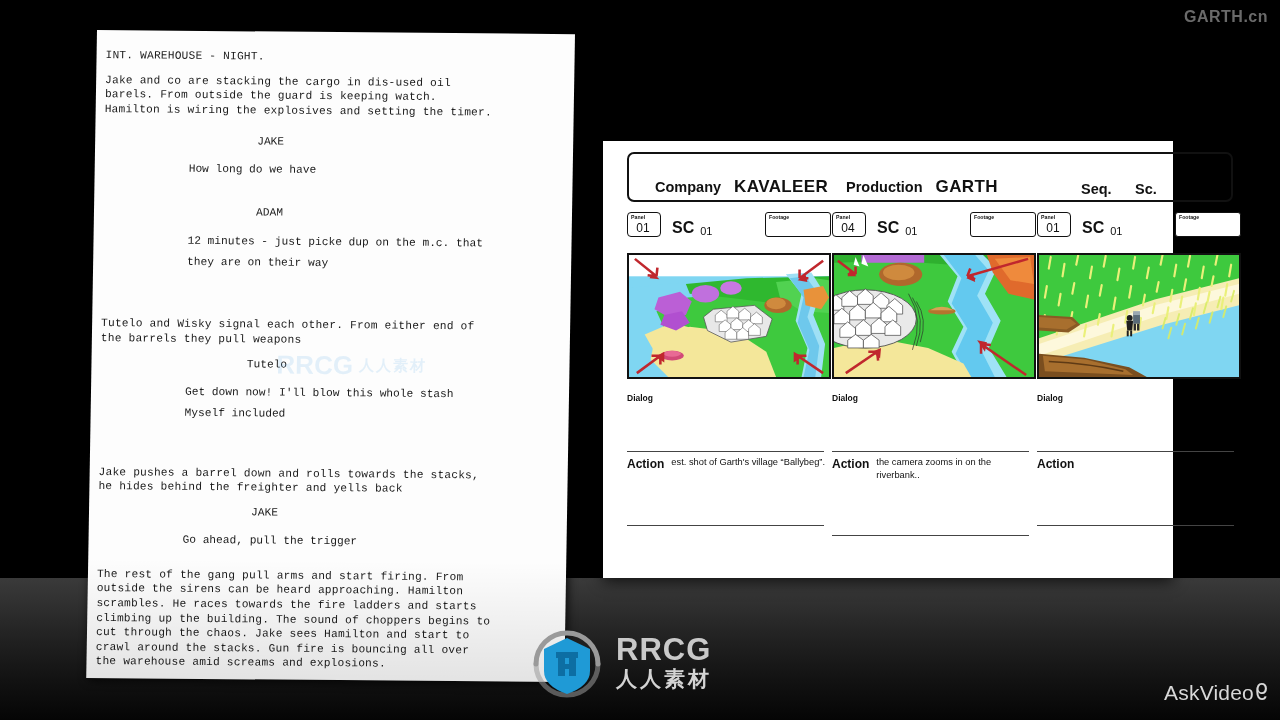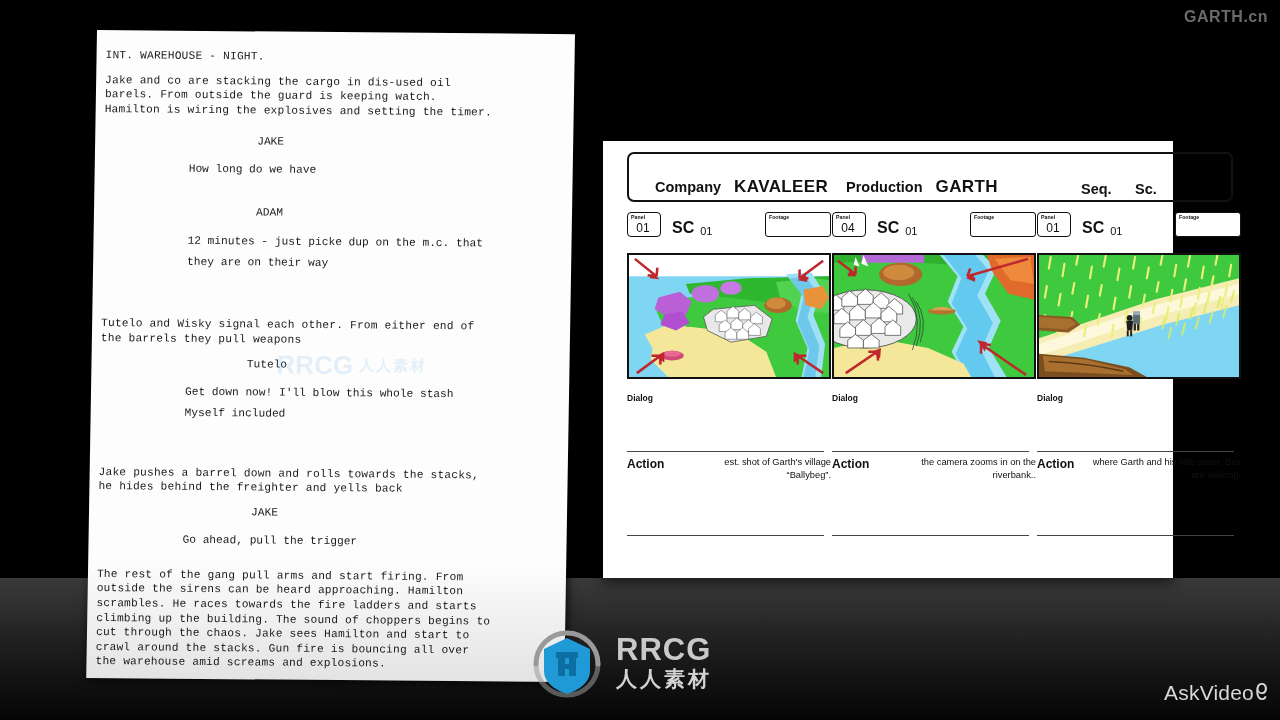--- a/index.html
+++ b/index.html
@@ -170,22 +170,21 @@
   }
   .dialog-space { height: 46px; }
   .rule { height: 0; border-top: 1.6px solid #444; width: 197px; }
   .action-row { display: flex; margin-top: 4px; }
   .action-lbl {
     font-size: 12px; font-weight: bold; color: #111;
     white-space: nowrap; padding-top: 1px;
   }
   .action-txt {
     font-size: 9.3px; color: #111; line-height: 12.6px;
-    margin-left: 18px;
-    text-align: right;
+    margin-left: 7px;
   }
   .action-space { height: 48px; }
   .rule2 { height: 0; border-top: 1.6px solid #444; width: 197px; margin-top: 6px; }
 
   
   .wm-rrcg-tr {
     position: absolute; right: 12px; top: 8px;
     font-size: 16px; font-weight: bold; color: #6a6a6a;
     letter-spacing: 0.5px;
   }
@@ -581,21 +580,20 @@
               <rect x="93" y="78" width="2" height="6" fill="#1e1e1e"></rect>
             </g>
           </svg>
         </div>
 
         <div class="dialog-lbl">Dialog</div>
         <div class="dialog-space"></div>
         <div class="rule"></div>
         <div class="action-row">
           <span class="action-lbl">Action</span>
-          <span class="action-txt">where Garth and his little sister, Bev are walking.</span>
         </div>
         <div class="action-space"></div>
         <div class="rule2"></div>
       </div>
 
     </div>
   </div>
 
   <div class="wm-rrcg-tr">GARTH.cn</div>
 

